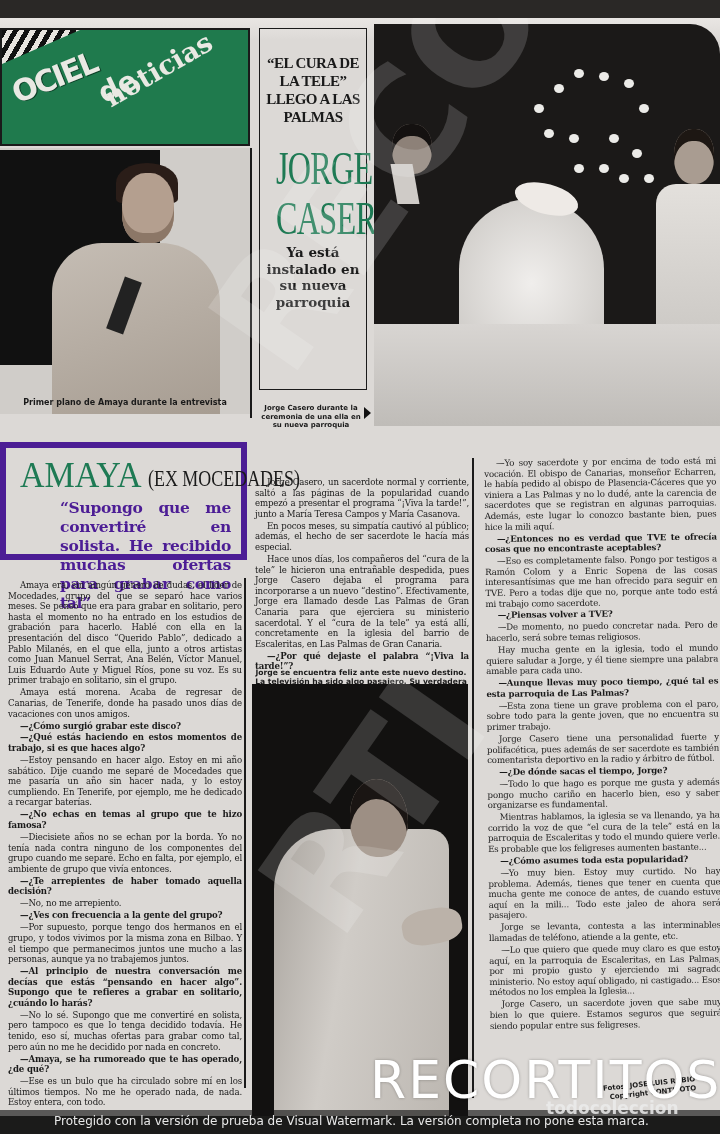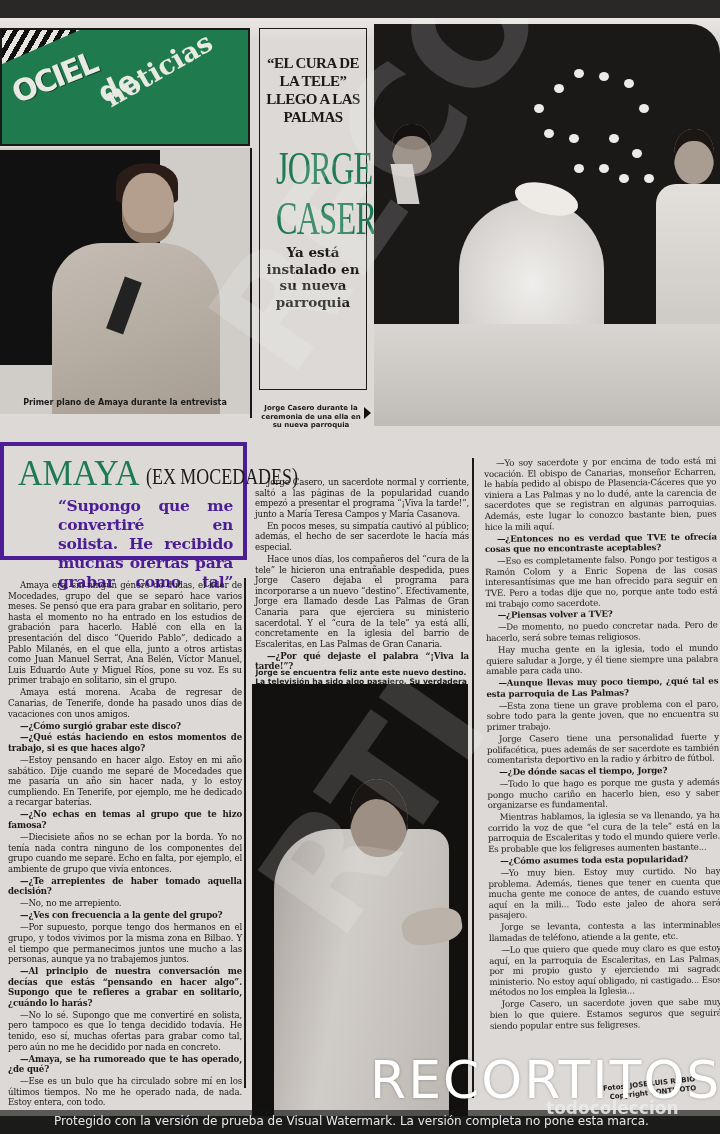--- a/index.html
+++ b/index.html
@@ -73,21 +73,21 @@
     position: absolute; left: 115px; top: 130px; width: 18px; height: 55px;
     background: #222; transform: rotate(20deg);
   }
   .caption-amaya {
     position: absolute; left: 0; top: 380px; width: 250px; text-align: center;
     font-family: "DejaVu Sans", sans-serif; font-weight: bold; font-size: 8px; color: #1a1a1a;
   }
   
   .amaya-box {
     position: absolute; left: 0; top: 424px; width: 247px; height: 118px;
-    border: 4px solid #4c1d95; padding: 8px 10px 0 14px;
+    border: 6px solid #4c1d95; padding: 8px 10px 0 14px;
   }
   .amaya-title { display: flex; align-items: baseline; gap: 6px; white-space: nowrap; }
   .amaya-name {
     font-family: "Liberation Serif", serif; font-size: 34px; color: #1e7a54; letter-spacing: 0px;
     transform: scaleY(1.05);
   }
   .amaya-sub {
     font-family: "Liberation Serif", serif; font-size: 23px; color: #1a1a1a;
     transform: scaleX(0.78); transform-origin: left;
   }

